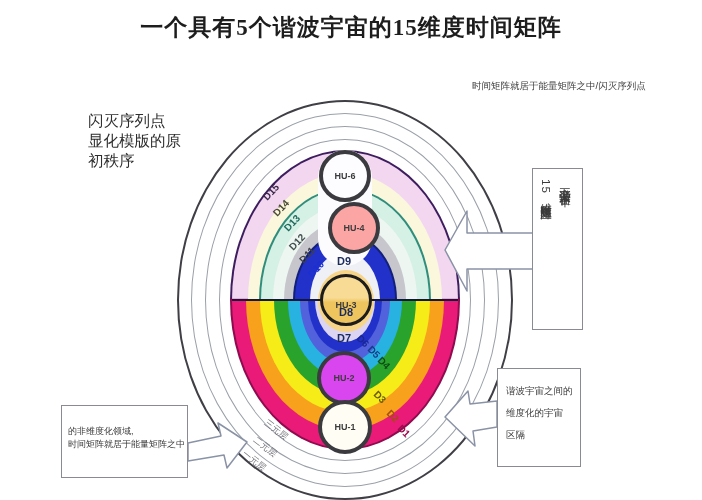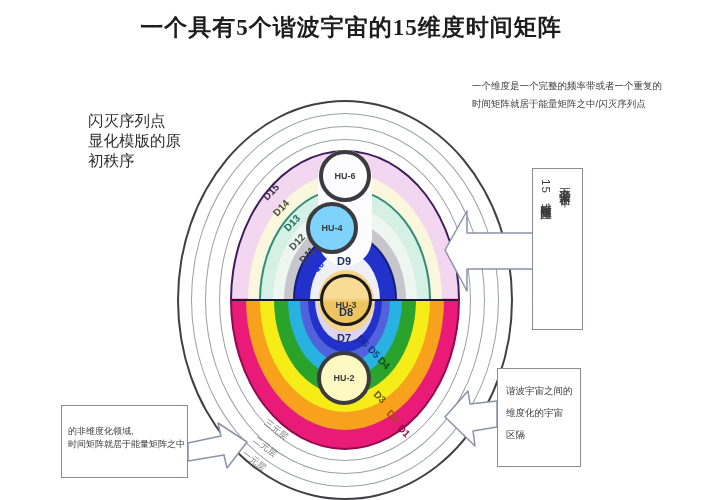--- a/index.html
+++ b/index.html
@@ -49,41 +49,40 @@
   .b-roy{left:308px;top:248px;width:74px;height:104px;background:#2231c9;}
   .b-d9 {left:310px;top:252px;width:70px;height:96px;background:#eef0f5;}
   .b-d7 {left:315px;top:258px;width:60px;height:84px;background:#dbd5f3;}
   .capsule{left:318px;top:150px;width:54px;height:116px;border-radius:27px;background:#fcfcfe;}
   .gold{left:318px;top:270px;width:56px;height:62px;border-radius:50%;background:#f6d589;}
   .midline{left:232px;top:299px;width:226px;height:2px;background:#15173a;}
   
   .hu{position:absolute;border-radius:50%;box-sizing:border-box;border:4px solid #3b3b3f;
       display:flex;align-items:center;justify-content:center;font-size:9px;font-weight:bold;color:#3c3c3c;}
   .hu5{left:319px;top:150px;width:52px;height:52px;background:#fdfcff;}
-  .hu4{left:306px;top:202px;width:52px;height:52px;background:#7dd3fc;}
+  .hu4{left:328px;top:202px;width:52px;height:52px;background:#fca5a5;}
   .hu3{left:320px;top:274px;width:52px;height:52px;border-width:3px;border-color:#1c1c1c;
        background:linear-gradient(#f8dc95 45%,#eec45f 55%);align-items:center;padding-top:10px;}
-  .hu2{left:317px;top:351px;width:54px;height:54px;background:#fef9c3;}
+  .hu2{left:317px;top:351px;width:54px;height:54px;background:#d946ef;}
   .hu1{left:318px;top:400px;width:54px;height:54px;background:#fffdf4;}
   
   .lbl{position:absolute;transform:translate(-50%,-50%);font-weight:bold;white-space:nowrap;}
   .cd{font-size:11px;color:#1b2b5e;}
   .diagU{transform:translate(-50%,-50%) rotate(-47deg);font-size:10px;}
   .diagL{transform:translate(-50%,-50%) rotate(45deg);font-size:10px;}
   .layer{transform:translate(-50%,-50%) rotate(38deg);font-size:9px;font-weight:normal;color:#6a6a72;}
   svg.arrows{left:0;top:0;pointer-events:none;}
 </style>
 </head>
 <body>
 
 <div class="stage">
 
   <div class="abs title">一个具有5个谐波宇宙的15维度时间矩阵</div>
   <div class="abs note-tr">
-    <div>一个维度是一个完整的频率带或者一个重复的</div>
     <div>时间矩阵就居于能量矩阵之中/闪灭序列点</div>
   </div>
   <div class="abs note-left">
     <div>闪灭序列点</div>
     <div>显化模版的原</div>
     <div>初秩序</div>
   </div>
 
   <div class="ellipse outer-shell"></div>
   <div class="ellipse wring wr1"></div>
@@ -119,20 +118,23 @@
     </div>
   <div class="hu hu4">
       <span>HU-4</span>
     </div>
   <div class="hu hu3">
       <span>HU-3</span>
     </div>
   <div class="hu hu2">
       <span>HU-2</span>
     </div>
+  <div class="hu hu1">
+      <span>HU-1</span>
+    </div>
 
   <div class="lbl cd" style="left:344px;top:261px;">D9</div>
   <div class="lbl cd" style="left:346px;top:312px;">D8</div>
   <div class="lbl cd" style="left:344px;top:338px;">D7</div>
 
   <div class="lbl diagU" style="left:271px;top:192px;color:#3a2a4a;">D15</div>
   <div class="lbl diagU" style="left:281px;top:208px;color:#4a4a33;">D14</div>
   <div class="lbl diagU" style="left:292px;top:223px;color:#1f6a5d;">D13</div>
   <div class="lbl diagU" style="left:297px;top:242px;color:#44504f;">D12</div>
   <div class="lbl diagU" style="left:307px;top:255px;color:#3f3f46;">D11</div>

